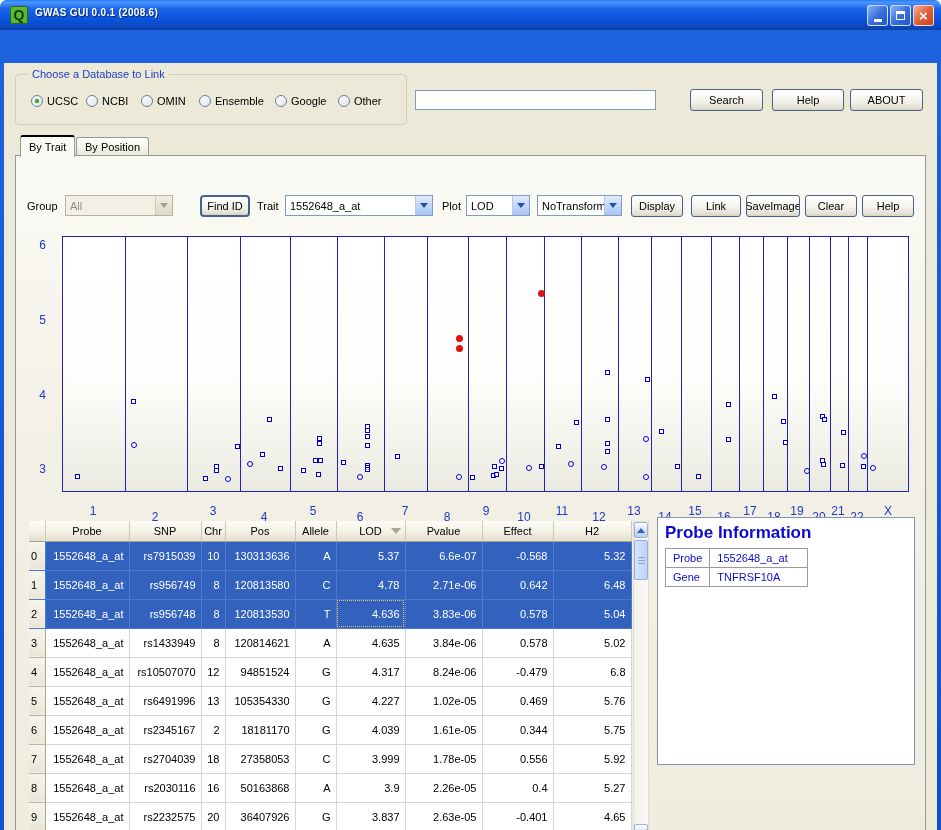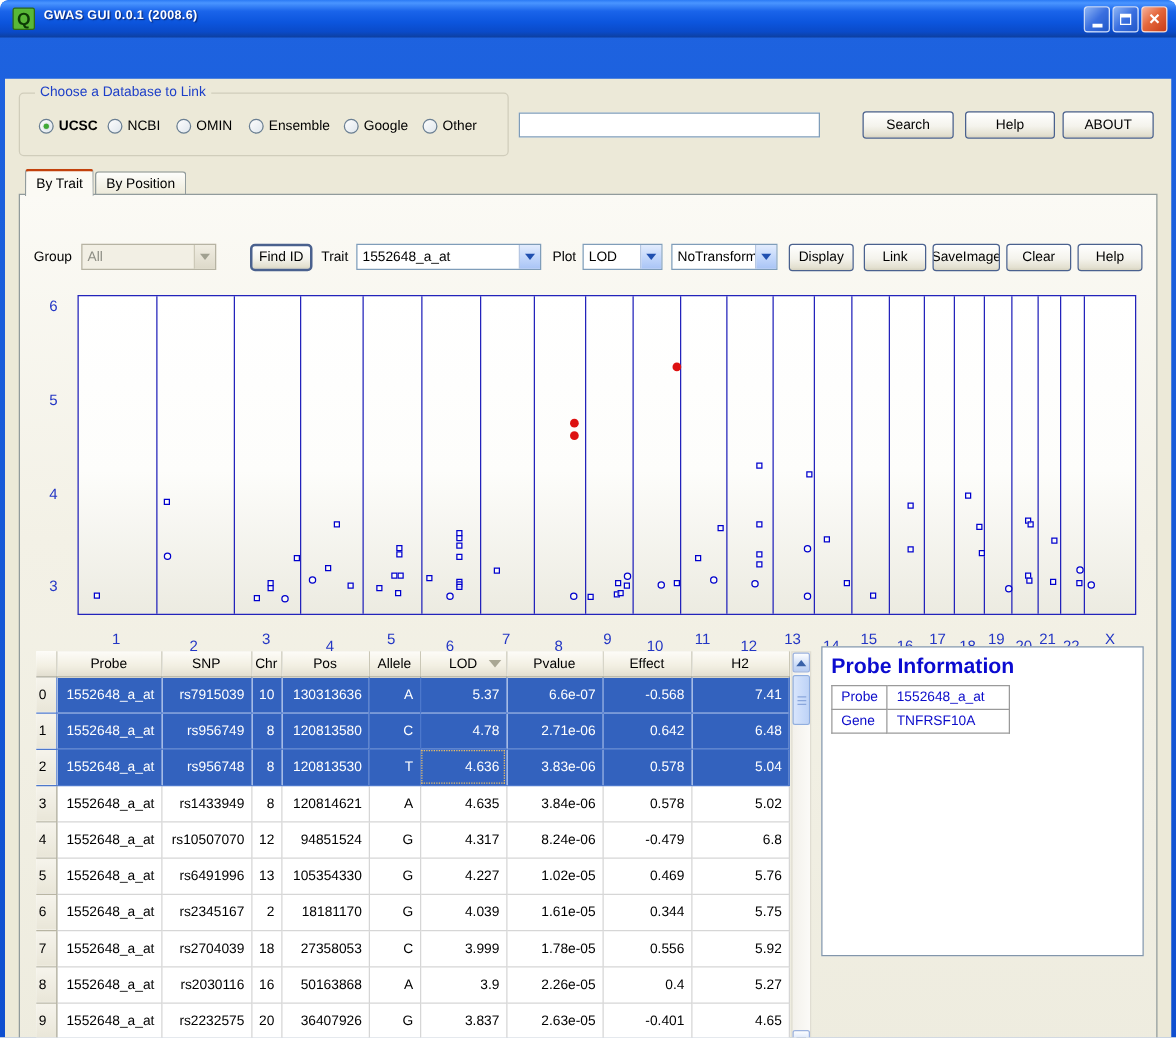--- a/index.html
+++ b/index.html
@@ -75,21 +75,21 @@
   #btn-about { position:absolute; left:846px; top:26px; width:73px; height:22px; }
   
   .tab {
     position:absolute; top:74px; height:19px; padding:0 8px;
     border:1px solid #919b9c; border-bottom:none; border-radius:3px 3px 0 0;
     background:linear-gradient(180deg,#fefefc,#ece9d8); display:flex; align-items:center;
     font-size:11px;
   }
   .tab.active {
     top:72px; height:22px; background:#fbfaf4; z-index:5;
-    border-top:2px solid #c2410c;
+    border-top:2px solid #000000;
   }
   #tab-bytrait { left:16px; }
   #tab-byposition { left:72px; }
   #tabpage {
     position:absolute; left:11px; top:92px; width:911px; height:690px;
     border:1px solid #919b9c; background:linear-gradient(180deg,#fbfaf5 0%,#f3f1e6 40%,#eeecdf 100%);
     z-index:1;
   }
   
   .ctl-label { position:absolute; font-size:11px; color:#000;text-align:center; }
@@ -193,21 +193,21 @@
       </div>
     <div class="winbtn close">
         <span class="glyph-close">×</span>
       </div>
   </div>
 
   <div id="client">
     <div id="dbbox">
       <div id="dbbox-label">Choose a Database to Link</div>
       <div id="radio-row"></div>
-    <div class="radio-item" style="left: 15px; font-weight: bold;">
+    <div class="radio-item" style="left: 15px;">
           <span class="radio-circle checked"></span>
           <span>UCSC</span>
         </div>
         <div class="radio-item" style="left: 70px;">
           <span class="radio-circle"></span>
           <span>NCBI</span>
         </div>
         <div class="radio-item" style="left: 125px;">
           <span class="radio-circle"></span>
           <span>OMIN</span>
@@ -416,21 +416,21 @@
             <tr class="sel">
               <td class="idx">0</td>
               <td>1552648_a_at</td>
               <td>rs7915039</td>
               <td>10</td>
               <td>130313636</td>
               <td>A</td>
               <td>5.37</td>
               <td>6.6e-07</td>
               <td>-0.568</td>
-              <td>7.41</td>
+              <td>5.32</td>
             </tr>
             <tr class="sel">
               <td class="idx">1</td>
               <td>1552648_a_at</td>
               <td>rs956749</td>
               <td>8</td>
               <td>120813580</td>
               <td>C</td>
               <td>4.78</td>
               <td>2.71e-06</td>

